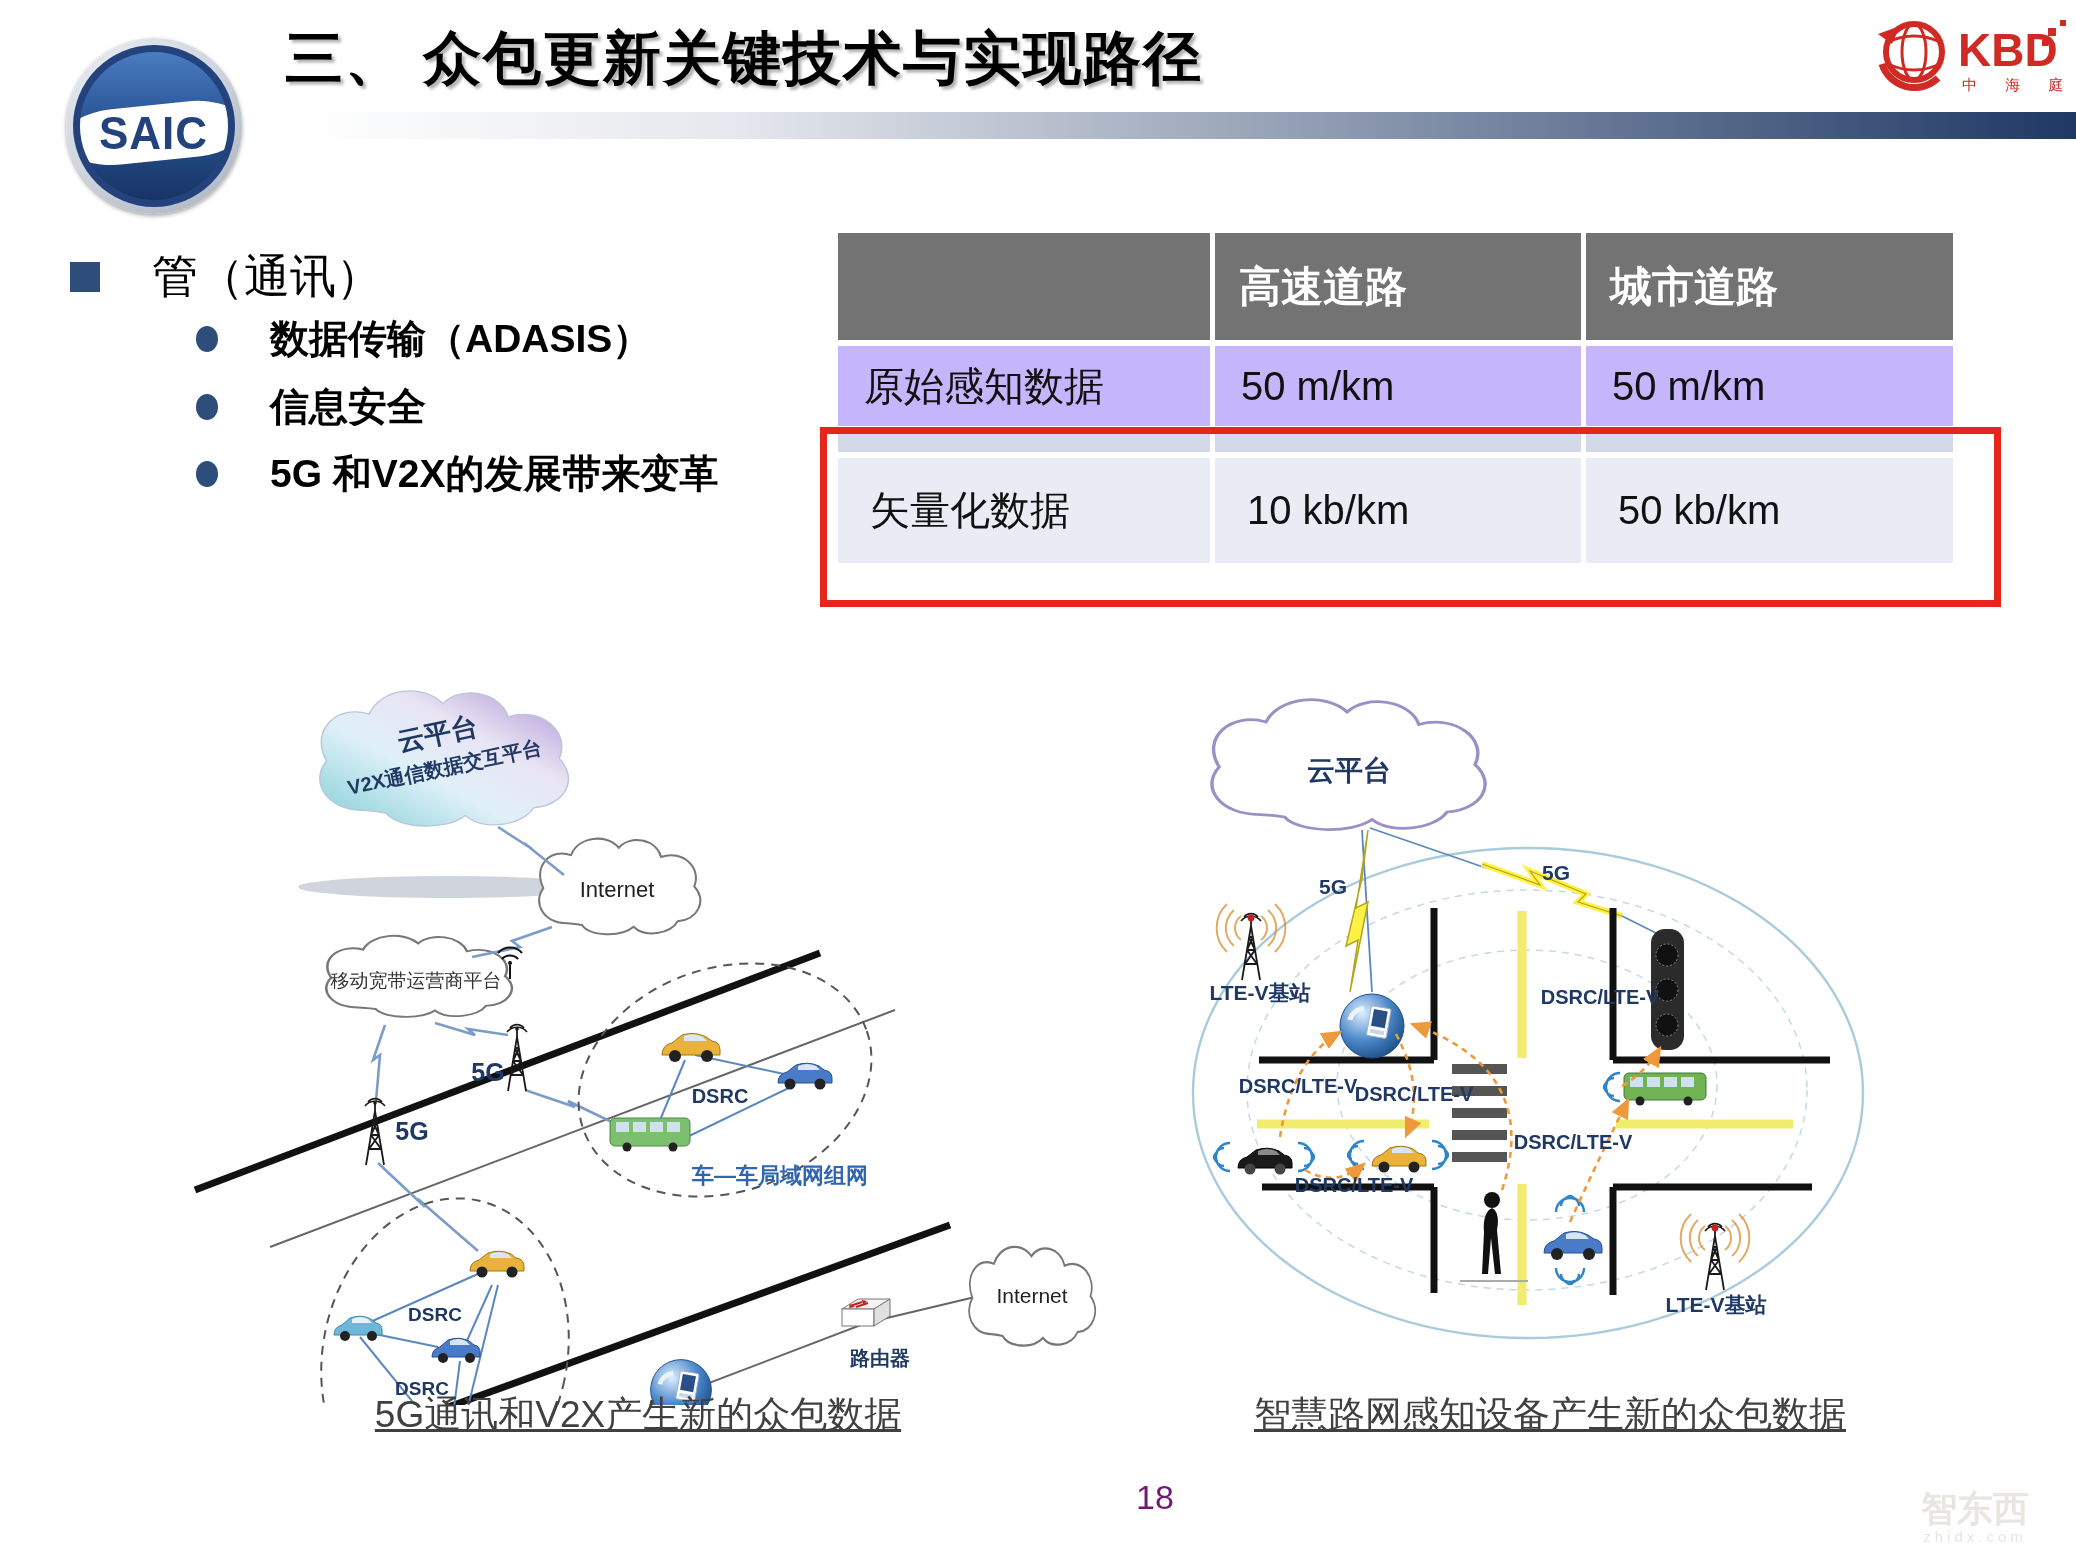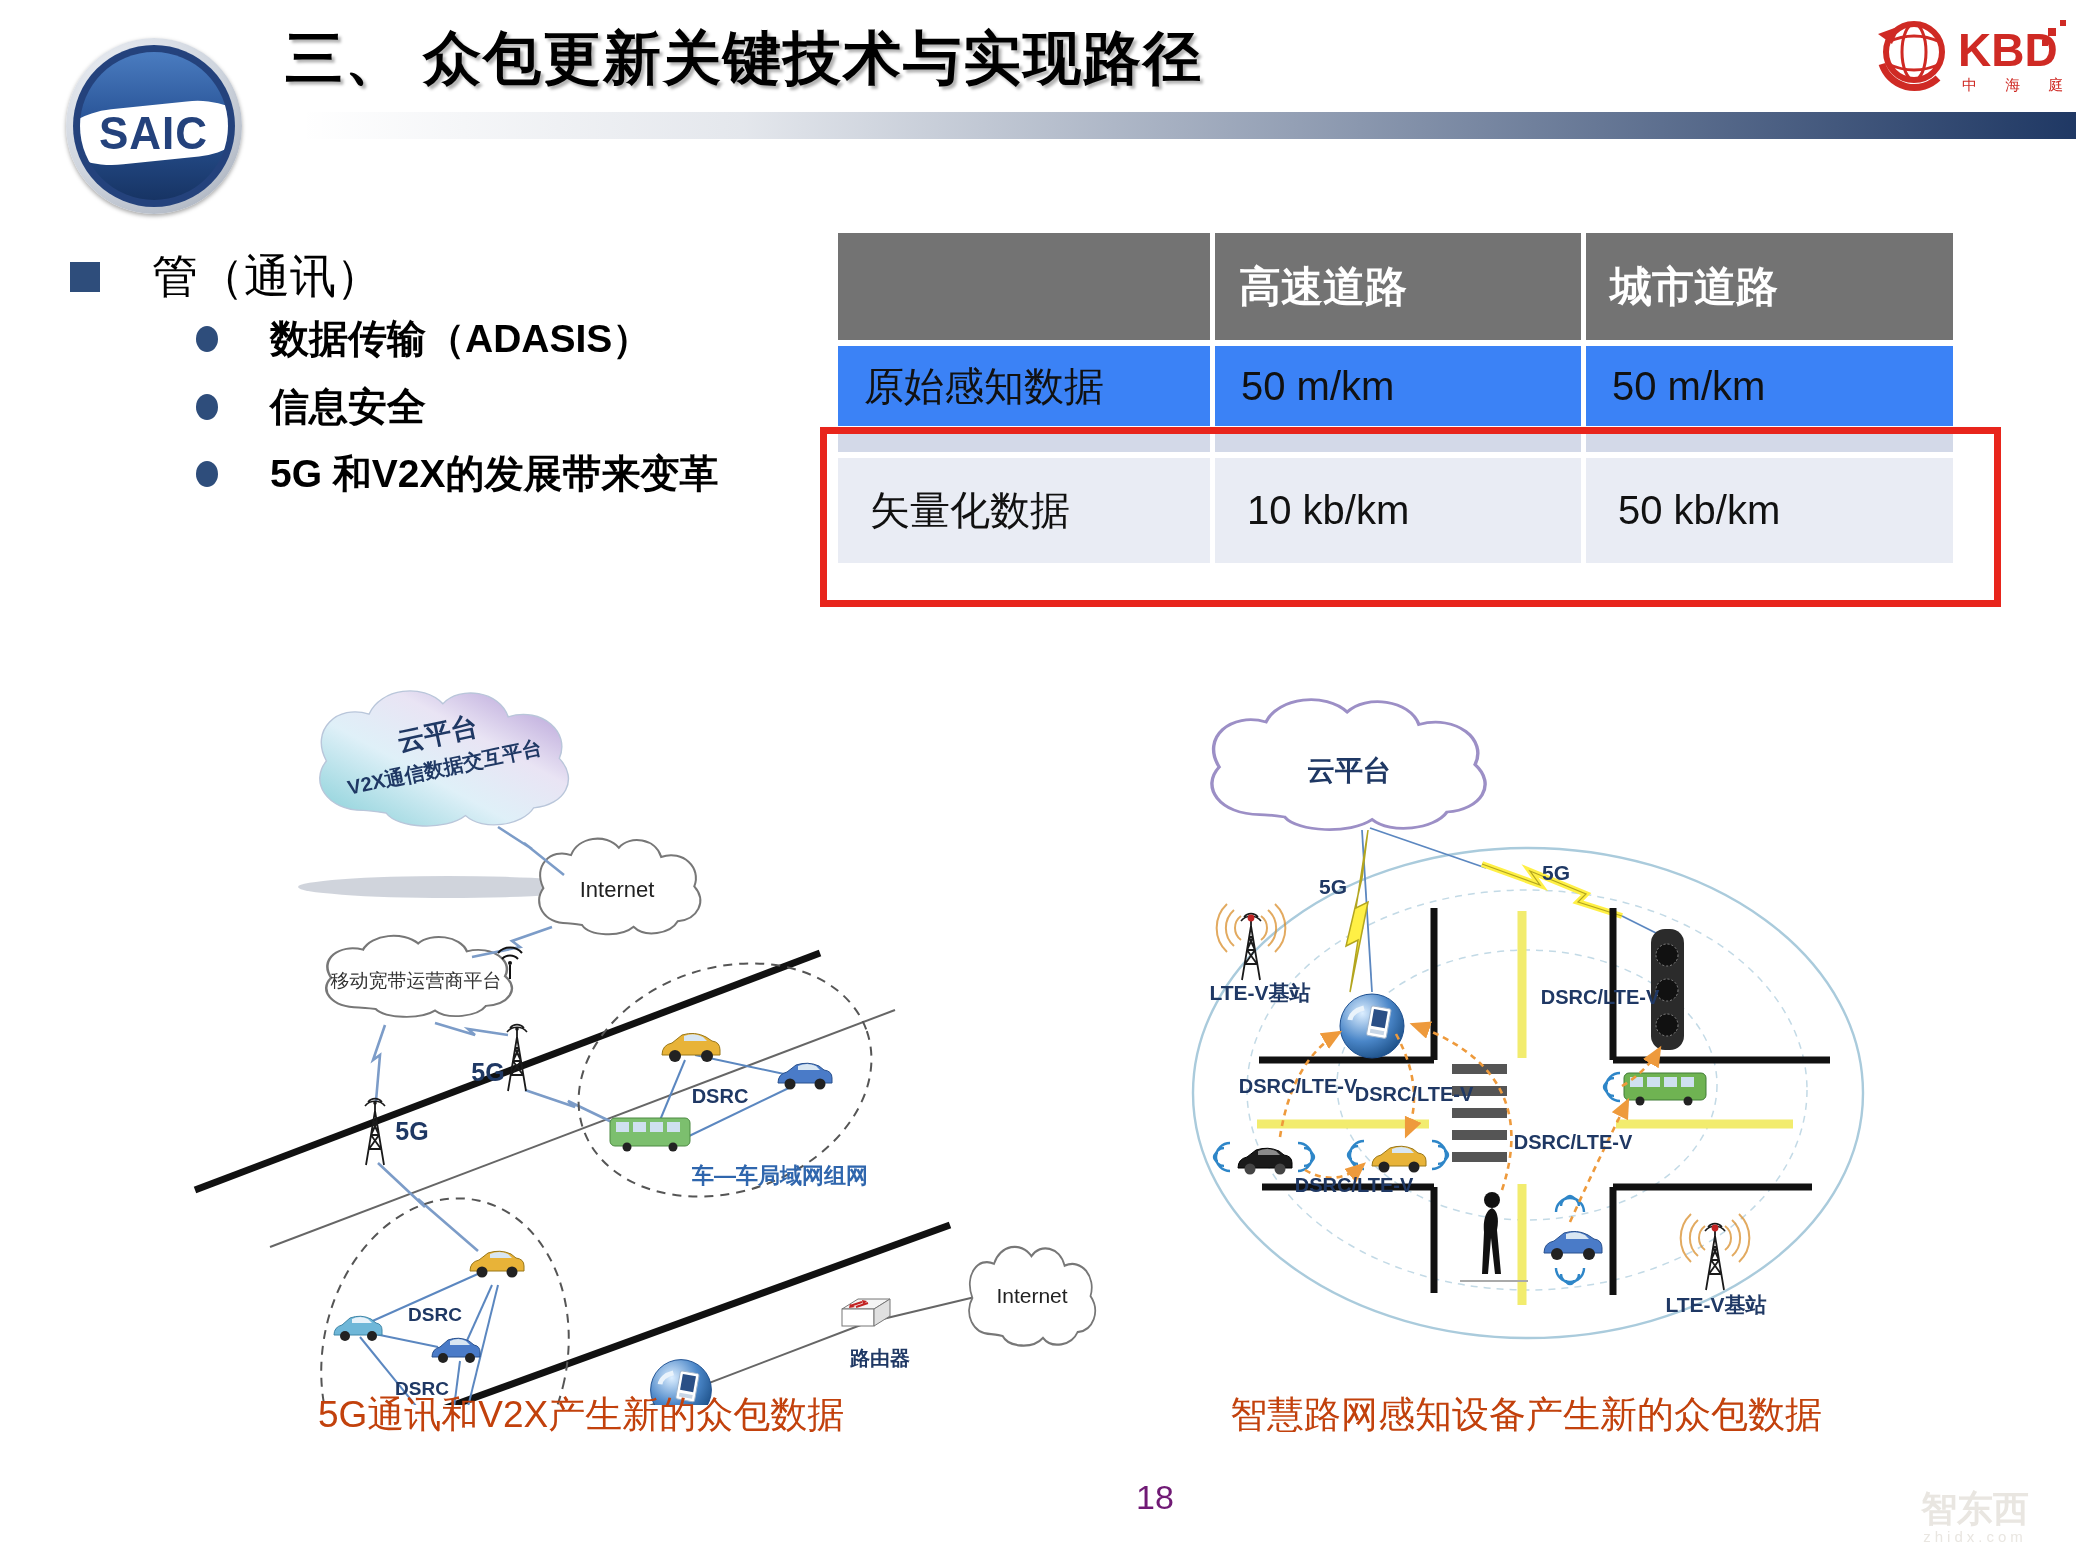--- a/index.html
+++ b/index.html
@@ -36,27 +36,27 @@
   .b-item .dot{width:22px;height:26px;border-radius:50%;background:#2E4D7B;}
   .b-item .txt{font-size:39px;color:#000;}
   .bi1{left:196px;top:312px;} .bi2{left:196px;top:380px;} .bi3{left:196px;top:447px;}
 
   
   .datatable{left:838px;top:233px;display:grid;
     grid-template-columns:372px 366px 367px;grid-template-rows:107px 80px 20px 105px;
     column-gap:5px;row-gap:6px;}
   .cell{display:flex;align-items:center;}
   .cell.head{background:#737373;color:#fff;font-size:42px;font-weight:bold;padding-left:24px;}
-  .cell.r1{background:#3b82f6;font-size:40px;color:#111;padding-left:26px;}
+  .cell.r1{background:#c4b5fd;font-size:40px;color:#111;padding-left:26px;}
   .cell.band{background:#D3D9E8;}
   .cell.r2{background:#E9ECF4;font-size:40px;color:#111;padding-left:32px;}
   .red-rect{left:820px;top:427px;width:1167px;height:166px;border:7px solid #E8251C;z-index:5;}
 
   
-  .cap{font-size:37px;color:#c2410c;text-align:left;white-space:nowrap;}
+  .cap{font-size:37px;color:#404040;text-align:center;white-space:nowrap;text-decoration:underline;}
   .cap-left{left:318px;top:1390px;width:640px;}
   .cap-right{left:1230px;top:1390px;width:640px;}
   .page-num{left:1110px;top:1478px;width:90px;text-align:center;font-size:34px;color:#701a75;}
   .watermark{left:1880px;top:1462px;width:190px;text-align:center;color:#e9e6e1;
     text-shadow:1px 1px 0 #fff;margin-top:28px;}
   .watermark .w1{font-size:36px;font-weight:bold;display:block;line-height:38px;}
   .watermark .w2{font-size:15px;letter-spacing:4px;display:block;}
 
   svg text{font-family:"Liberation Sans", sans-serif;}
 </style>

